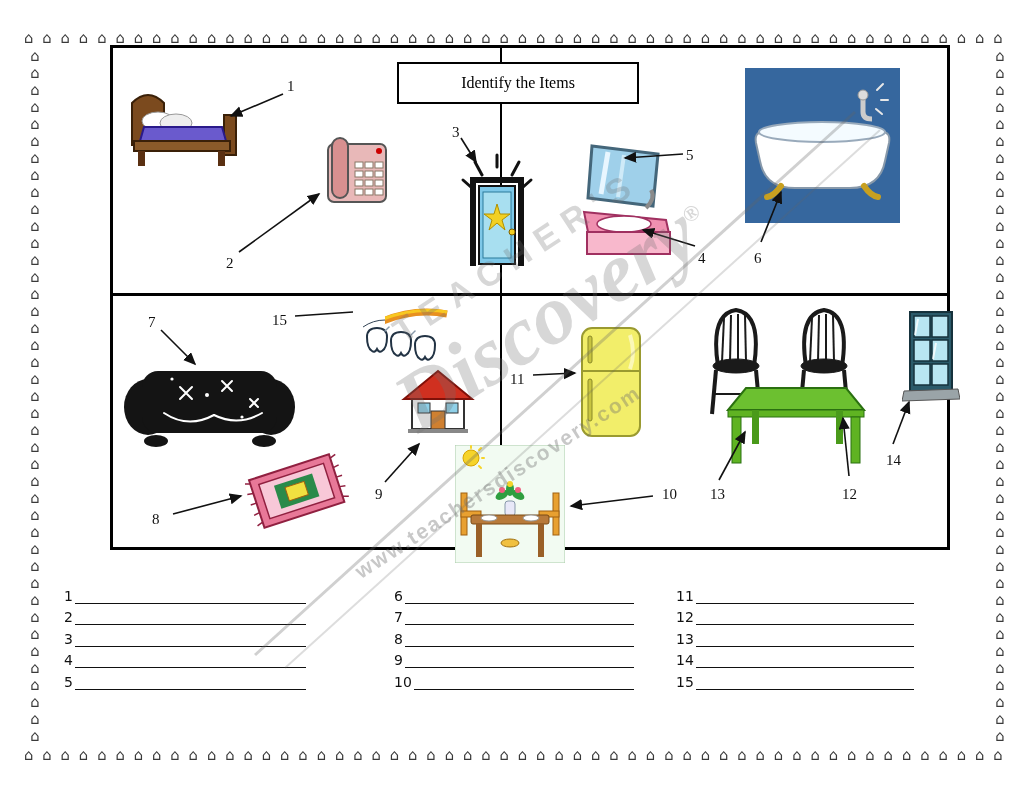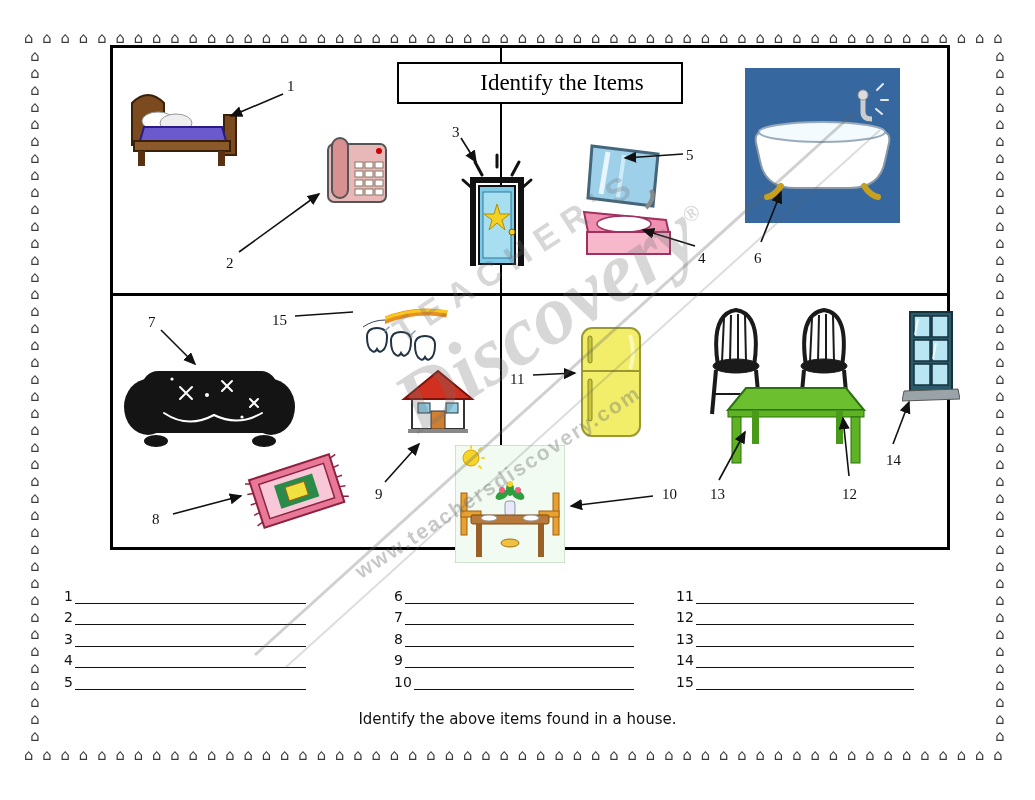--- a/index.html
+++ b/index.html
@@ -29,21 +29,21 @@
   .main-box {
     position:absolute; left:110px; top:45px; width:840px; height:505px;
     border:3px solid #000; background:#fff; box-sizing:border-box;
   }
   .vline { position:absolute; left:387px; top:0; bottom:0; width:2px; background:#000; }
   .hline { position:absolute; top:245px; left:0; right:0; height:3px; background:#000; }
   .title-box {
     position:absolute; left:284px; top:14px; width:238px; height:38px;
     border:2px solid #000; background:#fff; z-index:3;
     display:flex; align-items:center; justify-content:center;
-    font-family:"Liberation Serif", serif; font-size:23px; color:#000;padding-left:44px;
+    font-family:"Liberation Serif", serif; font-size:16px; color:#000;
   }
   .item { position:absolute; z-index:2; }
   .item svg { display:block; width:100%; height:100%; }
   .num-label {
     position:absolute; z-index:4;
     font-family:"Liberation Serif", serif; font-size:15px; color:#111;
   }
   .arrows { position:absolute; left:0; top:0; width:100%; height:100%; z-index:3; pointer-events:none; }
 
   
@@ -539,15 +539,14 @@
     <div class="ans-row">
         <span class="ans-num">14</span>
         <span class="ans-line"></span>
       </div>
     <div class="ans-row">
         <span class="ans-num">15</span>
         <span class="ans-line"></span>
       </div>
   </div>
 
-  <div class="instruction">Identify the above items found in a house.</div>
 
 </div>
 
 </body></html>

